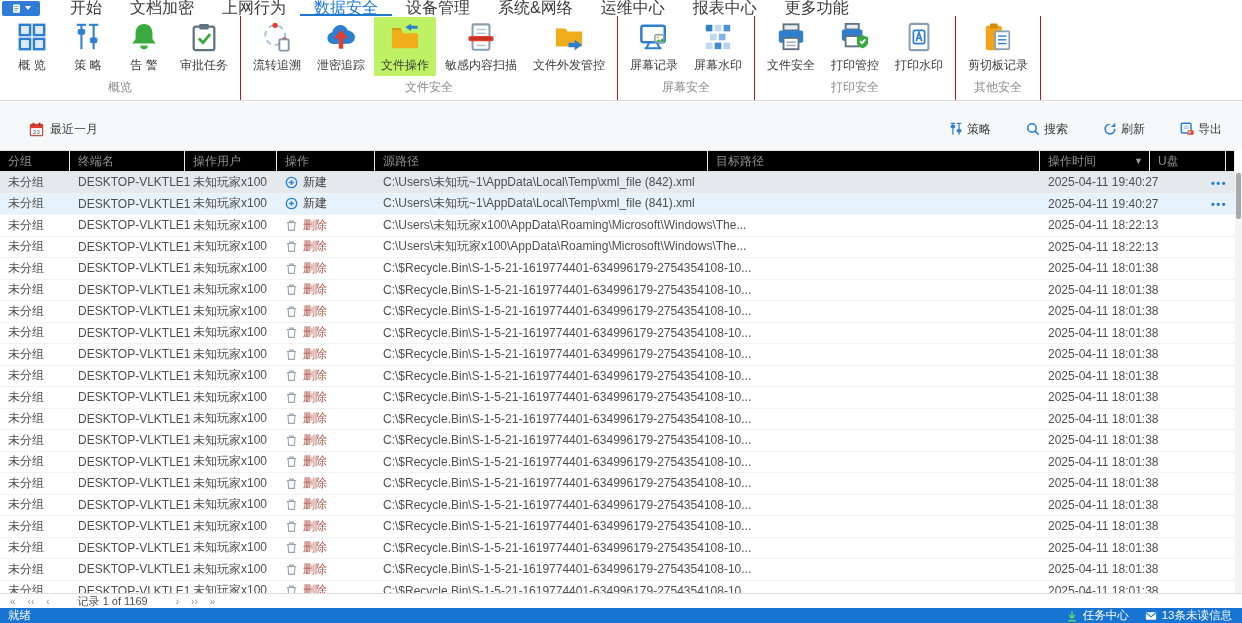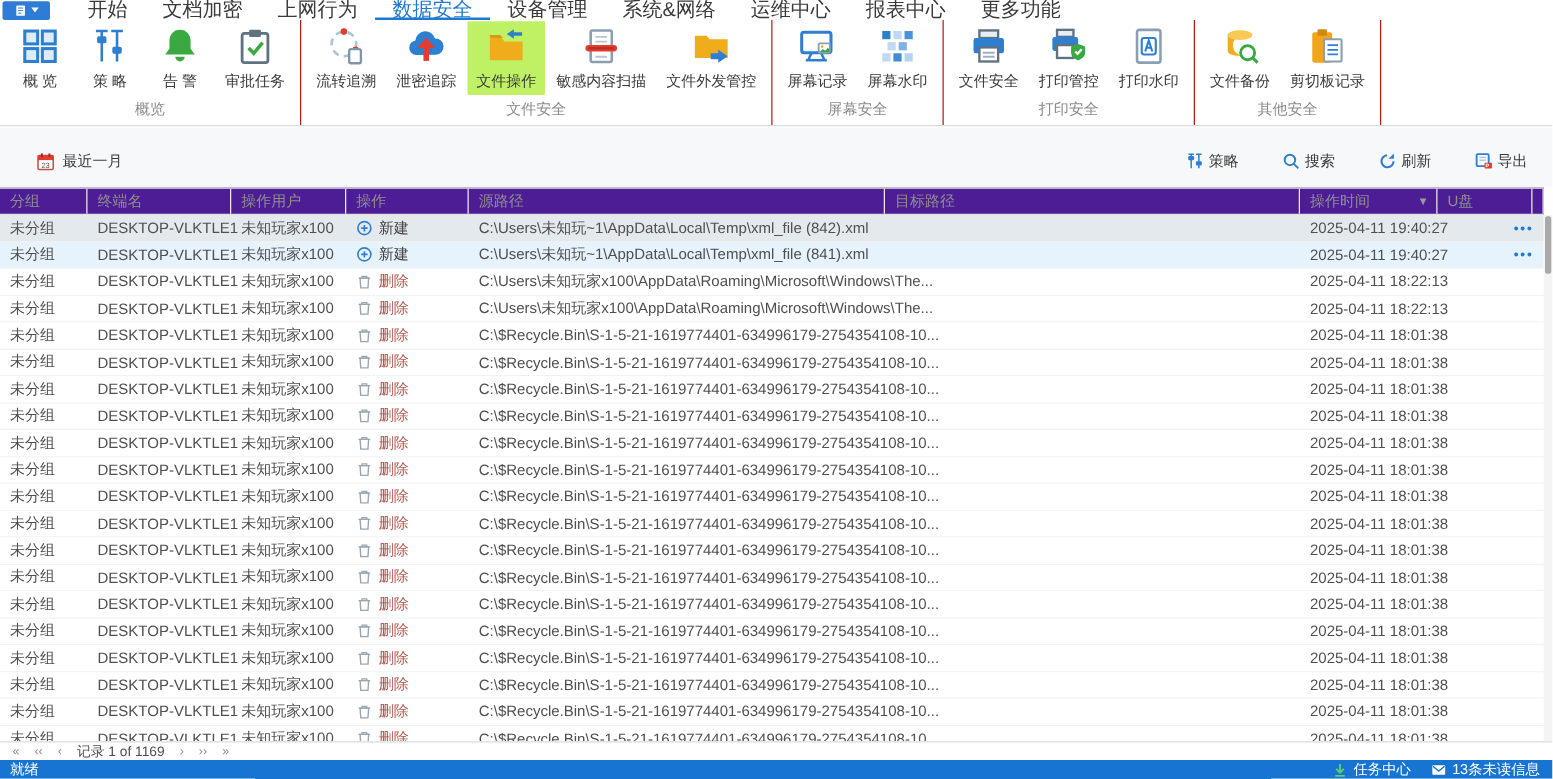--- a/index.html
+++ b/index.html
@@ -33,41 +33,41 @@
   .filter-bar { position:absolute; top:116px; left:0; right:0; height:26px; display:flex; align-items:center; }
   .date-filter { display:flex; align-items:center; gap:6px; margin-left:29px; cursor:pointer; background:none; border:none; }
   .date-filter .icon { width:15px; height:15px; }
   .date-filter-label { font-size:12px; color:#3a3a3a; }
   .toolbar-actions { margin-left:auto; display:flex; align-items:center; gap:35px; margin-right:20px; }
   .toolbar-action { display:flex; align-items:center; gap:4px; cursor:pointer; background:none; border:none; }
   .toolbar-action .icon { width:14px; height:14px; }
   .toolbar-action-label { font-size:12px; color:#3a3a3a; }
 
   
-  .grid-header { position:absolute; top:150px; left:0; width:1235px; height:22px; background:#4c1d95; border-top:1px solid #e2e2e2; border-bottom:1px solid #e2e2e2; display:grid; grid-template-columns:70px 115px 92px 98px 333px 332px 110px 76px 1fr; }
+  .grid-header { position:absolute; top:150px; left:0; width:1235px; height:22px; background:#000000; border-top:1px solid #e2e2e2; border-bottom:1px solid #e2e2e2; display:grid; grid-template-columns:70px 115px 92px 98px 333px 332px 110px 76px 1fr; }
   .hcell { display:flex; align-items:center; padding-left:8px; font-size:12px; color:#8f8f8f; border-right:1px solid #ebebeb; white-space:nowrap; overflow:hidden; }
   .hcell .hfilter { margin-left:auto; margin-right:6px; font-size:9px; color:#9a9a9a; cursor:pointer; }
   .grid-body { position:absolute; top:172px; left:0; width:1235px; height:421px; overflow:hidden; background:#fff; }
   .row { position:relative; display:grid; grid-template-columns:70px 115px 92px 98px 333px 332px 110px 76px 1fr; height:21.5px; border-bottom:1px solid #f2f2f2; background:#fff; cursor:default; }
   .row.selected { background:#e4e9ed; }
   .row.hover { background:#e6f2fc; }
   .cell { display:flex; align-items:center; padding-left:8px; font-size:12px; color:#4f4f4f; white-space:nowrap; }
   .cell.op { gap:5px; }
   .cell .icon { width:13px; height:13px; flex:0 0 13px; }
   .op-label-create { color:#3f3f3f; }
   .op-label-delete { color:#b2544c; }
   .row-menu { position:absolute; right:8px; top:0; height:21.5px; display:flex; align-items:center; color:#1f78d1; font-size:11px; font-weight:bold; letter-spacing:1.5px; cursor:pointer; }
 
   .vscroll { position:absolute; top:172px; right:0; width:7px; height:421px; background:#f4f4f4; }
   .vscroll-thumb { position:absolute; top:1px; left:1px; width:5px; height:46px; background:#a9a9a9; border-radius:2px; cursor:pointer; }
 
   
   .pager { position:absolute; top:593px; left:0; right:0; height:15px; background:#fff; border-top:1px solid #dcdcdc; display:flex; align-items:center; gap:4px; padding-left:6px; }
   .pager-btn { font-size:10px; color:#8d8d8d; background:none; border:none; padding:0 4px; cursor:pointer; line-height:13px; }
-  .pager-label { font-size:11px; color:#4f4f4f; margin:0 4px; }
+  .pager-label { font-size:11px; color:#4f4f4f; margin:0 20px; }
 
   
   .statusbar { position:absolute; top:608px; left:0; right:0; height:15px; background:#1874d2; display:flex; align-items:center; color:#fff; font-size:11.5px; }
   .status-left { margin-left:8px; }
   .status-right { margin-left:auto; display:flex; align-items:center; gap:16px; margin-right:10px; }
   .status-item { display:flex; align-items:center; gap:5px; cursor:pointer; }
   .status-item .icon { width:12px; height:12px; }
 </style>
 </head>
 <body>
@@ -283,31 +283,20 @@
             <span class="ribbon-item-label">打印水印</span>
           </div>
         </div>
         <div class="ribbon-group-label">打印安全</div>
       </div>
       <div class="ribbon-group">
         <div class="ribbon-items">
           <div class="ribbon-item">
             <span class="icon">
               <svg viewBox="0 0 32 32">
-                <path d="M5.5 6.5v13.5c0 2.6 4.7 4.2 10.5 4.2 1 0 2-.05 2.9-.15a7 7 0 01-.4-17.55z" fill="#f0ad1b"></path>
-                <path d="M5.5 6.5c0-2.6 4.7-4.2 10.5-4.2s10.5 1.6 10.5 4.2-4.7 4.2-10.5 4.2S5.5 9.1 5.5 6.5z" fill="#f8ca55"></path>
-                <circle cx="22.5" cy="21.5" r="6" fill="#fff" fill-opacity=".4" stroke="#3aa93f" stroke-width="2.4"></circle>
-                <line x1="27" y1="26" x2="31" y2="30" stroke="#3aa93f" stroke-width="2.6"></line>
-              </svg>
-            </span>
-            <span class="ribbon-item-label">文件备份</span>
-          </div>
-          <div class="ribbon-item">
-            <span class="icon">
-              <svg viewBox="0 0 32 32">
                 <rect x="3" y="4" width="17" height="26" rx="2" fill="#f0a51b"></rect>
                 <rect x="7.5" y="1.5" width="8" height="5.5" rx="1" fill="#d08a10"></rect>
                 <rect x="13" y="10" width="15" height="19" rx="1" fill="#fff" stroke="#8aa0b2" stroke-width="1.8"></rect>
                 <g stroke="#2e7fd0" stroke-width="1.5">
                   <line x1="16" y1="15" x2="25" y2="15"></line>
                   <line x1="16" y1="19" x2="25" y2="19"></line>
                   <line x1="16" y1="23" x2="25" y2="23"></line>
                 </g>
               </svg>
             </span>

